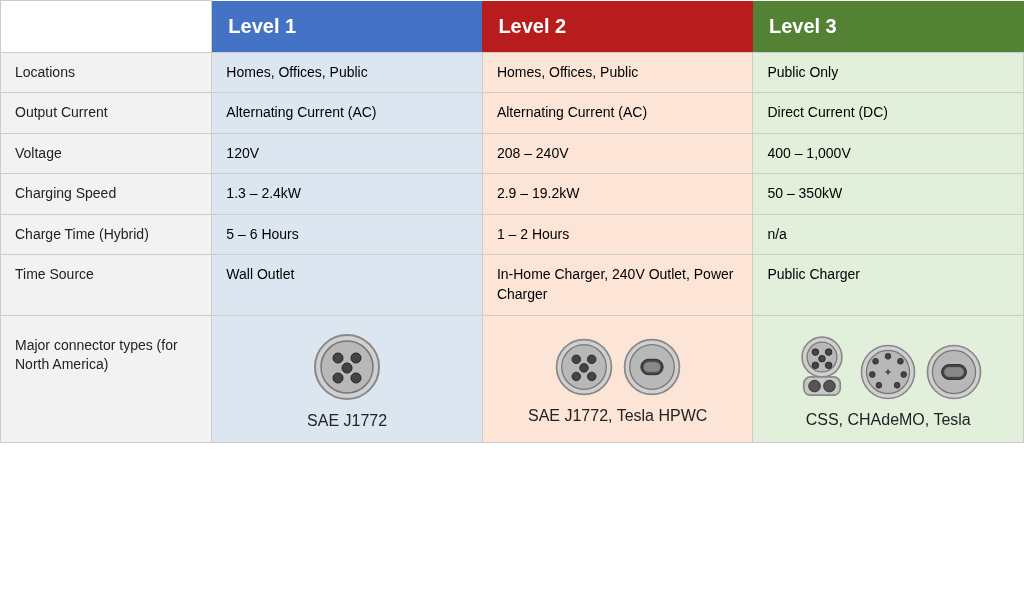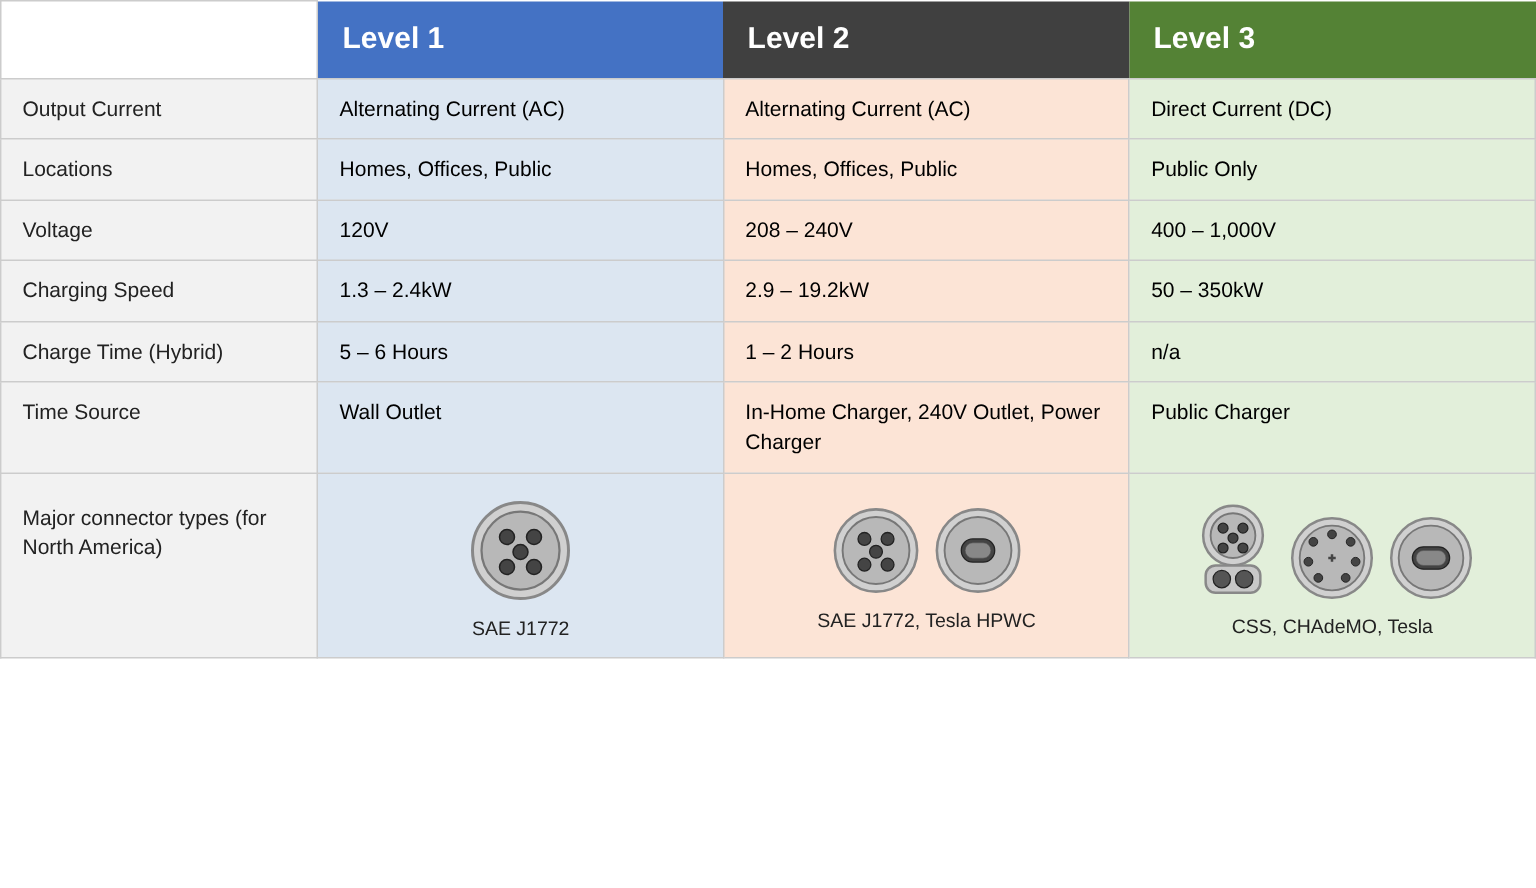--- a/index.html
+++ b/index.html
@@ -22,21 +22,21 @@
 
     th {
       color: #fff;
       font-weight: bold;
       font-size: 20px;
       padding: 14px 16px;
       text-align: left;
       vertical-align: middle;
     }
     th.th-l1 { background-color: #4472C4; }
-    th.th-l2 { background-color: #404040; }
+    th.th-l2 { background-color: #b91c1c; }
     th.th-l3 { background-color: #548235; }
 
     td {
       padding: 10px 14px;
       vertical-align: top;
       border: 1px solid #ccc;
       line-height: 1.4;
     }
     td.label-cell {
       background-color: #f2f2f2;
@@ -54,21 +54,21 @@
       border: 1px solid #ccc;
     }
 
     
     .connector-cell {
       text-align: center;
       vertical-align: middle;
       padding: 16px 10px 10px 10px;
     }
     .connector-label {
-      font-size: 13px;
+      font-size: 16px;
       margin-top: 8px;
       color: #222;
       display: block;
     }
     .connectors-group {
       display: flex;
       justify-content: center;
       align-items: flex-end;
       gap: 8px;
       flex-wrap: nowrap;
@@ -98,30 +98,30 @@
     <tr>
       <th class="th-empty"></th>
       <th class="th-l1">Level 1</th>
       <th class="th-l2">Level 2</th>
       <th class="th-l3">Level 3</th>
     </tr>
   </thead>
   <tbody id="table-body">
 
   <tr>
+        <td class="label-cell">Locations</td>
+        <td class="data-l1">Homes, Offices, Public</td>
+        <td class="data-l2">Homes, Offices, Public</td>
+        <td class="data-l3">Public Only</td>
+      </tr>
+      <tr>
         <td class="label-cell">Output Current</td>
         <td class="data-l1">Alternating Current (AC)</td>
         <td class="data-l2">Alternating Current (AC)</td>
         <td class="data-l3">Direct Current  (DC)</td>
-      </tr>
-      <tr>
-        <td class="label-cell">Locations</td>
-        <td class="data-l1">Homes, Offices, Public</td>
-        <td class="data-l2">Homes, Offices, Public</td>
-        <td class="data-l3">Public Only</td>
       </tr>
       <tr>
         <td class="label-cell">Voltage</td>
         <td class="data-l1">120V</td>
         <td class="data-l2">208 – 240V</td>
         <td class="data-l3">400 – 1,000V</td>
       </tr>
       <tr>
         <td class="label-cell">Charging Speed</td>
         <td class="data-l1">1.3 – 2.4kW</td>

